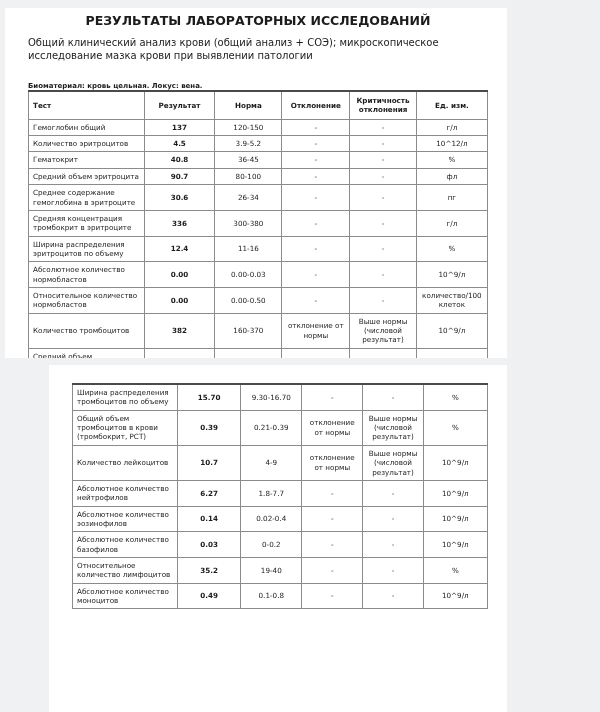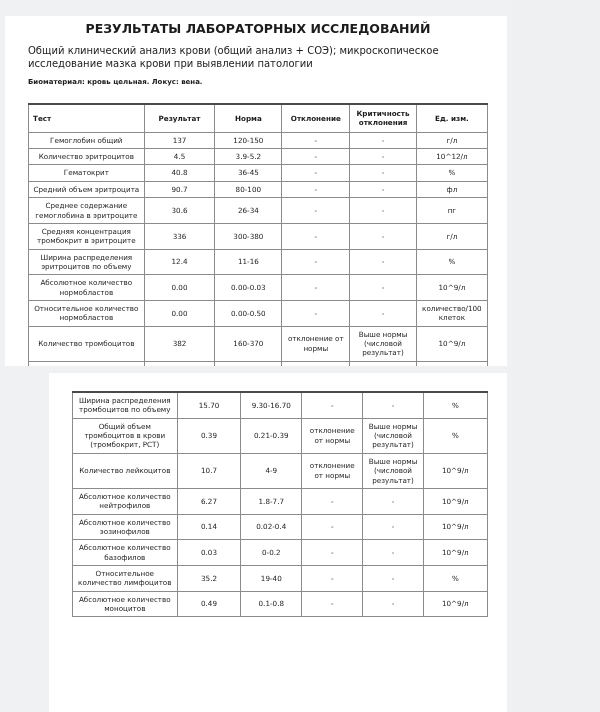--- a/index.html
+++ b/index.html
@@ -6,21 +6,21 @@
   html, body { margin: 0; padding: 0; }
   body {
     font-family: "DejaVu Sans", "Liberation Sans", sans-serif;
     color: #1c1c1c;
     background: #eef0f1;
   }
   .screen {
     width: 512px;
     height: 712px;
     background: #f0f1f2;
-    padding: 16px 5px 0 5px;
+    padding: 8px 5px 0 5px;
     overflow: hidden;
   }
   .page {
     background: #ffffff;
     overflow: hidden;
   }
   .page1 { height: 350px; padding: 5px 19px 0 23px; }
   .page-gap { height: 7px; background: #f0f1f2; }
   .page2 { height: 353px; padding: 18px 19px 0 23px; margin-left: 44px; }
 
@@ -31,48 +31,48 @@
     text-align: center;
     line-height: 1.2;
   }
   .doc-subtitle {
     margin: 8px 0 0 0;
     font-size: 10px;
     font-weight: normal;
     line-height: 1.3;
   }
   .bio-note {
-    margin-top: 8px;
+    margin-top: 20px;
     font-size: 7px;
     font-weight: bold;
   }
 
   table.results {
     width: 100%;
     border-collapse: collapse;
-    margin-top: 17px;
+    margin-top: 0;
     table-layout: fixed;
   }
   table.results.t2 { margin-top: 0; }
   table.results, table.results th, table.results td {
     border: 1px solid #8b8b8b;
   }
   table.results { border: 1px solid #5a5a5a; border-top: 2px solid #4a4a4a; }
   th, td {
     padding: 3px 4px;
     font-size: 7.2px;
     line-height: 1.3;
     vertical-align: middle;
     overflow: hidden;
   }
   th { font-weight: bold; text-align: left; padding: 4px 4px; }
   th.c-center { text-align: center; }
   td.c-center { text-align: center; }
-  td.c-test { text-align: center; }
-  .bold { font-weight: normal; }
+  td.c-test { text-align: left; }
+  .bold { font-weight: bold; }
 
   col.w-test { width: 25.2%; }
   col.w-result { width: 15.4%; }
   col.w-norm { width: 14.6%; }
   col.w-dev { width: 14.8%; }
   col.w-crit { width: 14.5%; }
   col.w-unit { width: 15.5%; }
 </style>
 </head>
 <body>

